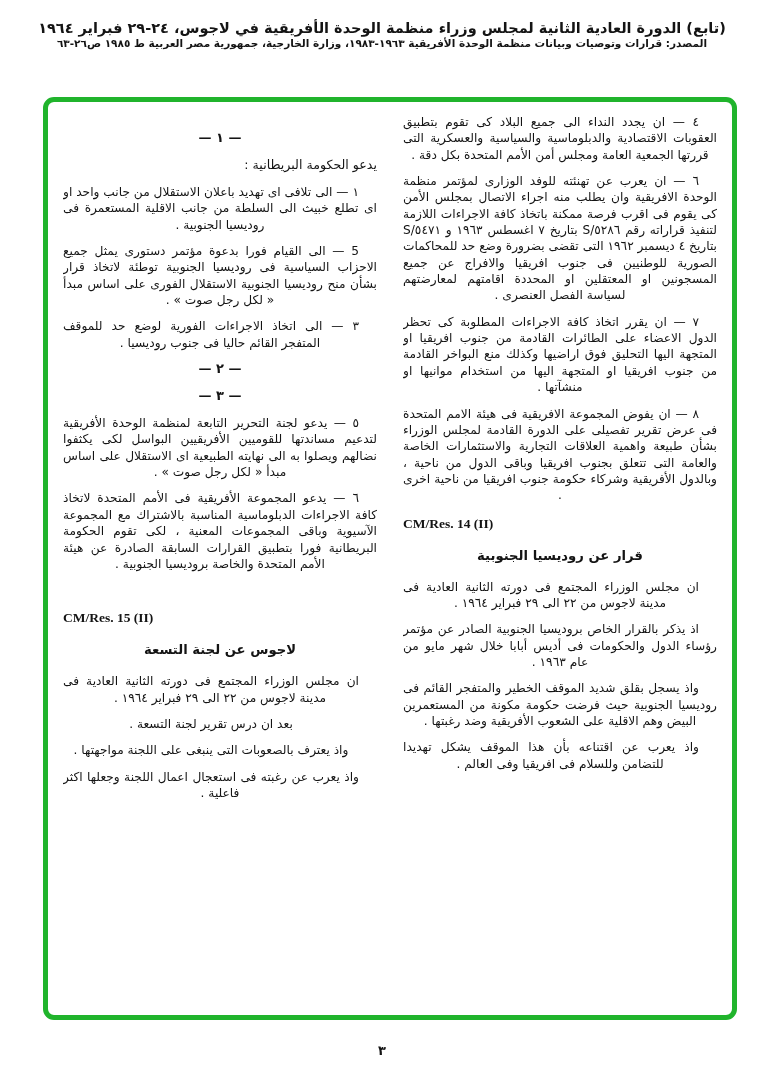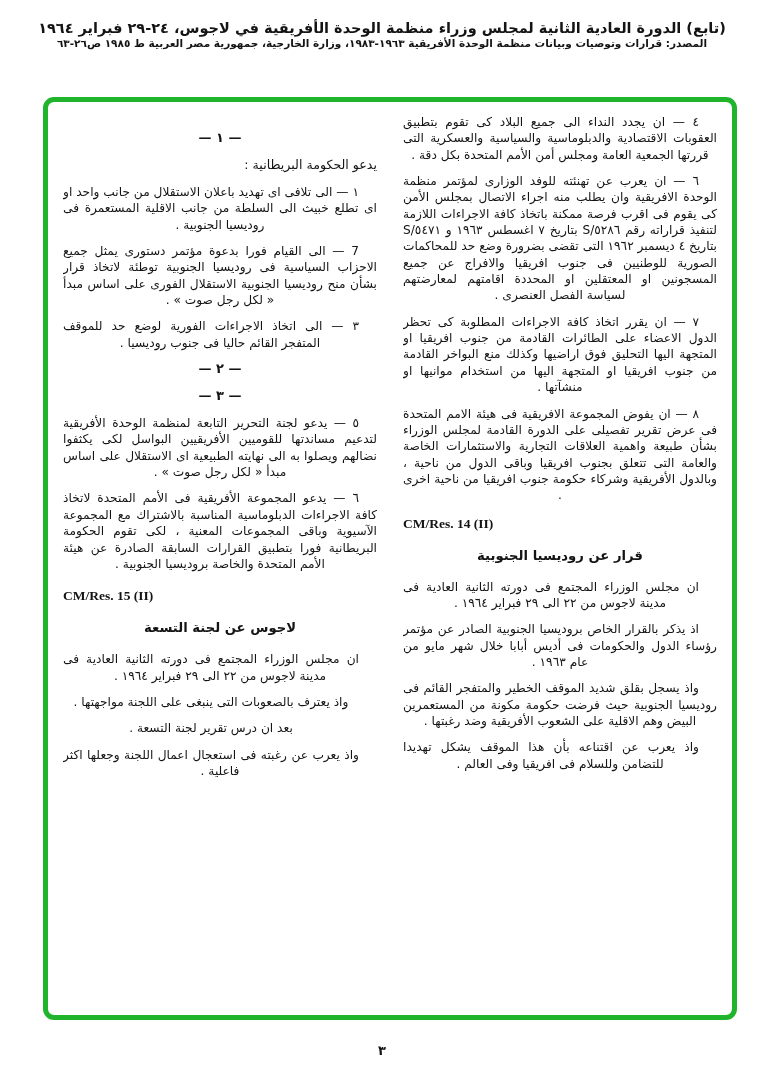--- a/index.html
+++ b/index.html
@@ -37,21 +37,21 @@
   }
   .lead   { direction: rtl; font-size: 12.6px; text-align: right; margin: 4px 0 12px 0; }
   .marker { direction: rtl; font-size: 13px; font-weight: bold; text-align: center; margin: 2px 0 12px 0; }
   .heading{ direction: rtl; font-size: 13.2px; font-weight: bold; text-align: center; margin: 2px 0 16px 0; }
   .code {
     direction: ltr; text-align: left;
     font-family: "Liberation Serif", serif;
     font-weight: bold; font-size: 13.5px;
     margin: 12px 0 16px 0;
   }
-  .code.gap-lg { margin-top: 16px; }
+  .code.gap-lg { margin-top: 38px; }
   .page-number {
     position: absolute; left: 0; right: 0; bottom: 24px;
     text-align: center; font-size: 13px; font-weight: bold;
   }
 </style>
 </head>
 <body>
 
 <div class="page">
 
@@ -73,31 +73,31 @@
         <p class="para">ان مجلس الوزراء المجتمع فى دورته الثانية العادية فى مدينة لاجوس من ٢٢ الى ٢٩ فبراير ١٩٦٤ .</p>
         <p class="para">اذ يذكر بالقرار الخاص بروديسيا الجنوبية الصادر عن مؤتمر رؤساء الدول والحكومات فى أديس أبابا خلال شهر مايو من عام ١٩٦٣ .</p>
         <p class="para">واذ يسجل بقلق شديد الموقف الخطير والمتفجر القائم فى روديسيا الجنوبية حيث فرضت حكومة مكونة من المستعمرين البيض وهم الاقلية على الشعوب الأفريقية وضد رغبتها .</p>
         <p class="para">واذ يعرب عن اقتناعه بأن هذا الموقف يشكل تهديدا للتضامن وللسلام فى افريقيا وفى العالم .</p>
       </div>
 
       <div class="col col-left">
         <div class="marker">— ١ —</div>
         <div class="lead">يدعو الحكومة البريطانية :</div>
         <p class="para">١ — الى تلافى اى تهديد باعلان الاستقلال من جانب واحد او اى تطلع خبيث الى السلطة من جانب الاقلية المستعمرة فى روديسيا الجنوبية .</p>
-        <p class="para">7 — الى القيام فورا بدعوة مؤتمر دستورى يمثل جميع الاحزاب السياسية فى روديسيا الجنوبية توطئة لاتخاذ قرار بشأن منح روديسيا الجنوبية الاستقلال الفورى على اساس مبدأ « لكل رجل صوت » .</p>
+        <p class="para">5 — الى القيام فورا بدعوة مؤتمر دستورى يمثل جميع الاحزاب السياسية فى روديسيا الجنوبية توطئة لاتخاذ قرار بشأن منح روديسيا الجنوبية الاستقلال الفورى على اساس مبدأ « لكل رجل صوت » .</p>
         <p class="para">٣ — الى اتخاذ الاجراءات الفورية لوضع حد للموقف المتفجر القائم حاليا فى جنوب روديسيا .</p>
         <div class="marker">— ٢ —</div>
         <div class="marker">— ٣ —</div>
         <p class="para">٥ — يدعو لجنة التحرير التابعة لمنظمة الوحدة الأفريقية لتدعيم مساندتها للقوميين الأفريقيين البواسل لكى يكثفوا نضالهم ويصلوا به الى نهايته الطبيعية اى الاستقلال على اساس مبدأ « لكل رجل صوت » .</p>
         <p class="para">٦ — يدعو المجموعة الأفريقية فى الأمم المتحدة لاتخاذ كافة الاجراءات الدبلوماسية المناسبة بالاشتراك مع المجموعة الآسيوية وباقى المجموعات المعنية ، لكى تقوم الحكومة البريطانية فورا بتطبيق القرارات السابقة الصادرة عن هيئة الأمم المتحدة والخاصة بروديسيا الجنوبية .</p>
         <div class="code gap-lg">CM/Res. 15 (II)</div>
         <div class="heading">لاجوس عن لجنة التسعة</div>
         <p class="para">ان مجلس الوزراء المجتمع فى دورته الثانية العادية فى مدينة لاجوس من ٢٢ الى ٢٩ فبراير ١٩٦٤ .</p>
+        <p class="para">بعد ان درس تقرير لجنة التسعة .</p>
         <p class="para">واذ يعترف بالصعوبات التى ينبغى على اللجنة مواجهتها .</p>
-        <p class="para">بعد ان درس تقرير لجنة التسعة .</p>
         <p class="para">واذ يعرب عن رغبته فى استعجال اعمال اللجنة وجعلها اكثر فاعلية .</p>
       </div>
 
     </div>
   </div>
 
   <div class="page-number">٣</div>
 
 </div>
 

